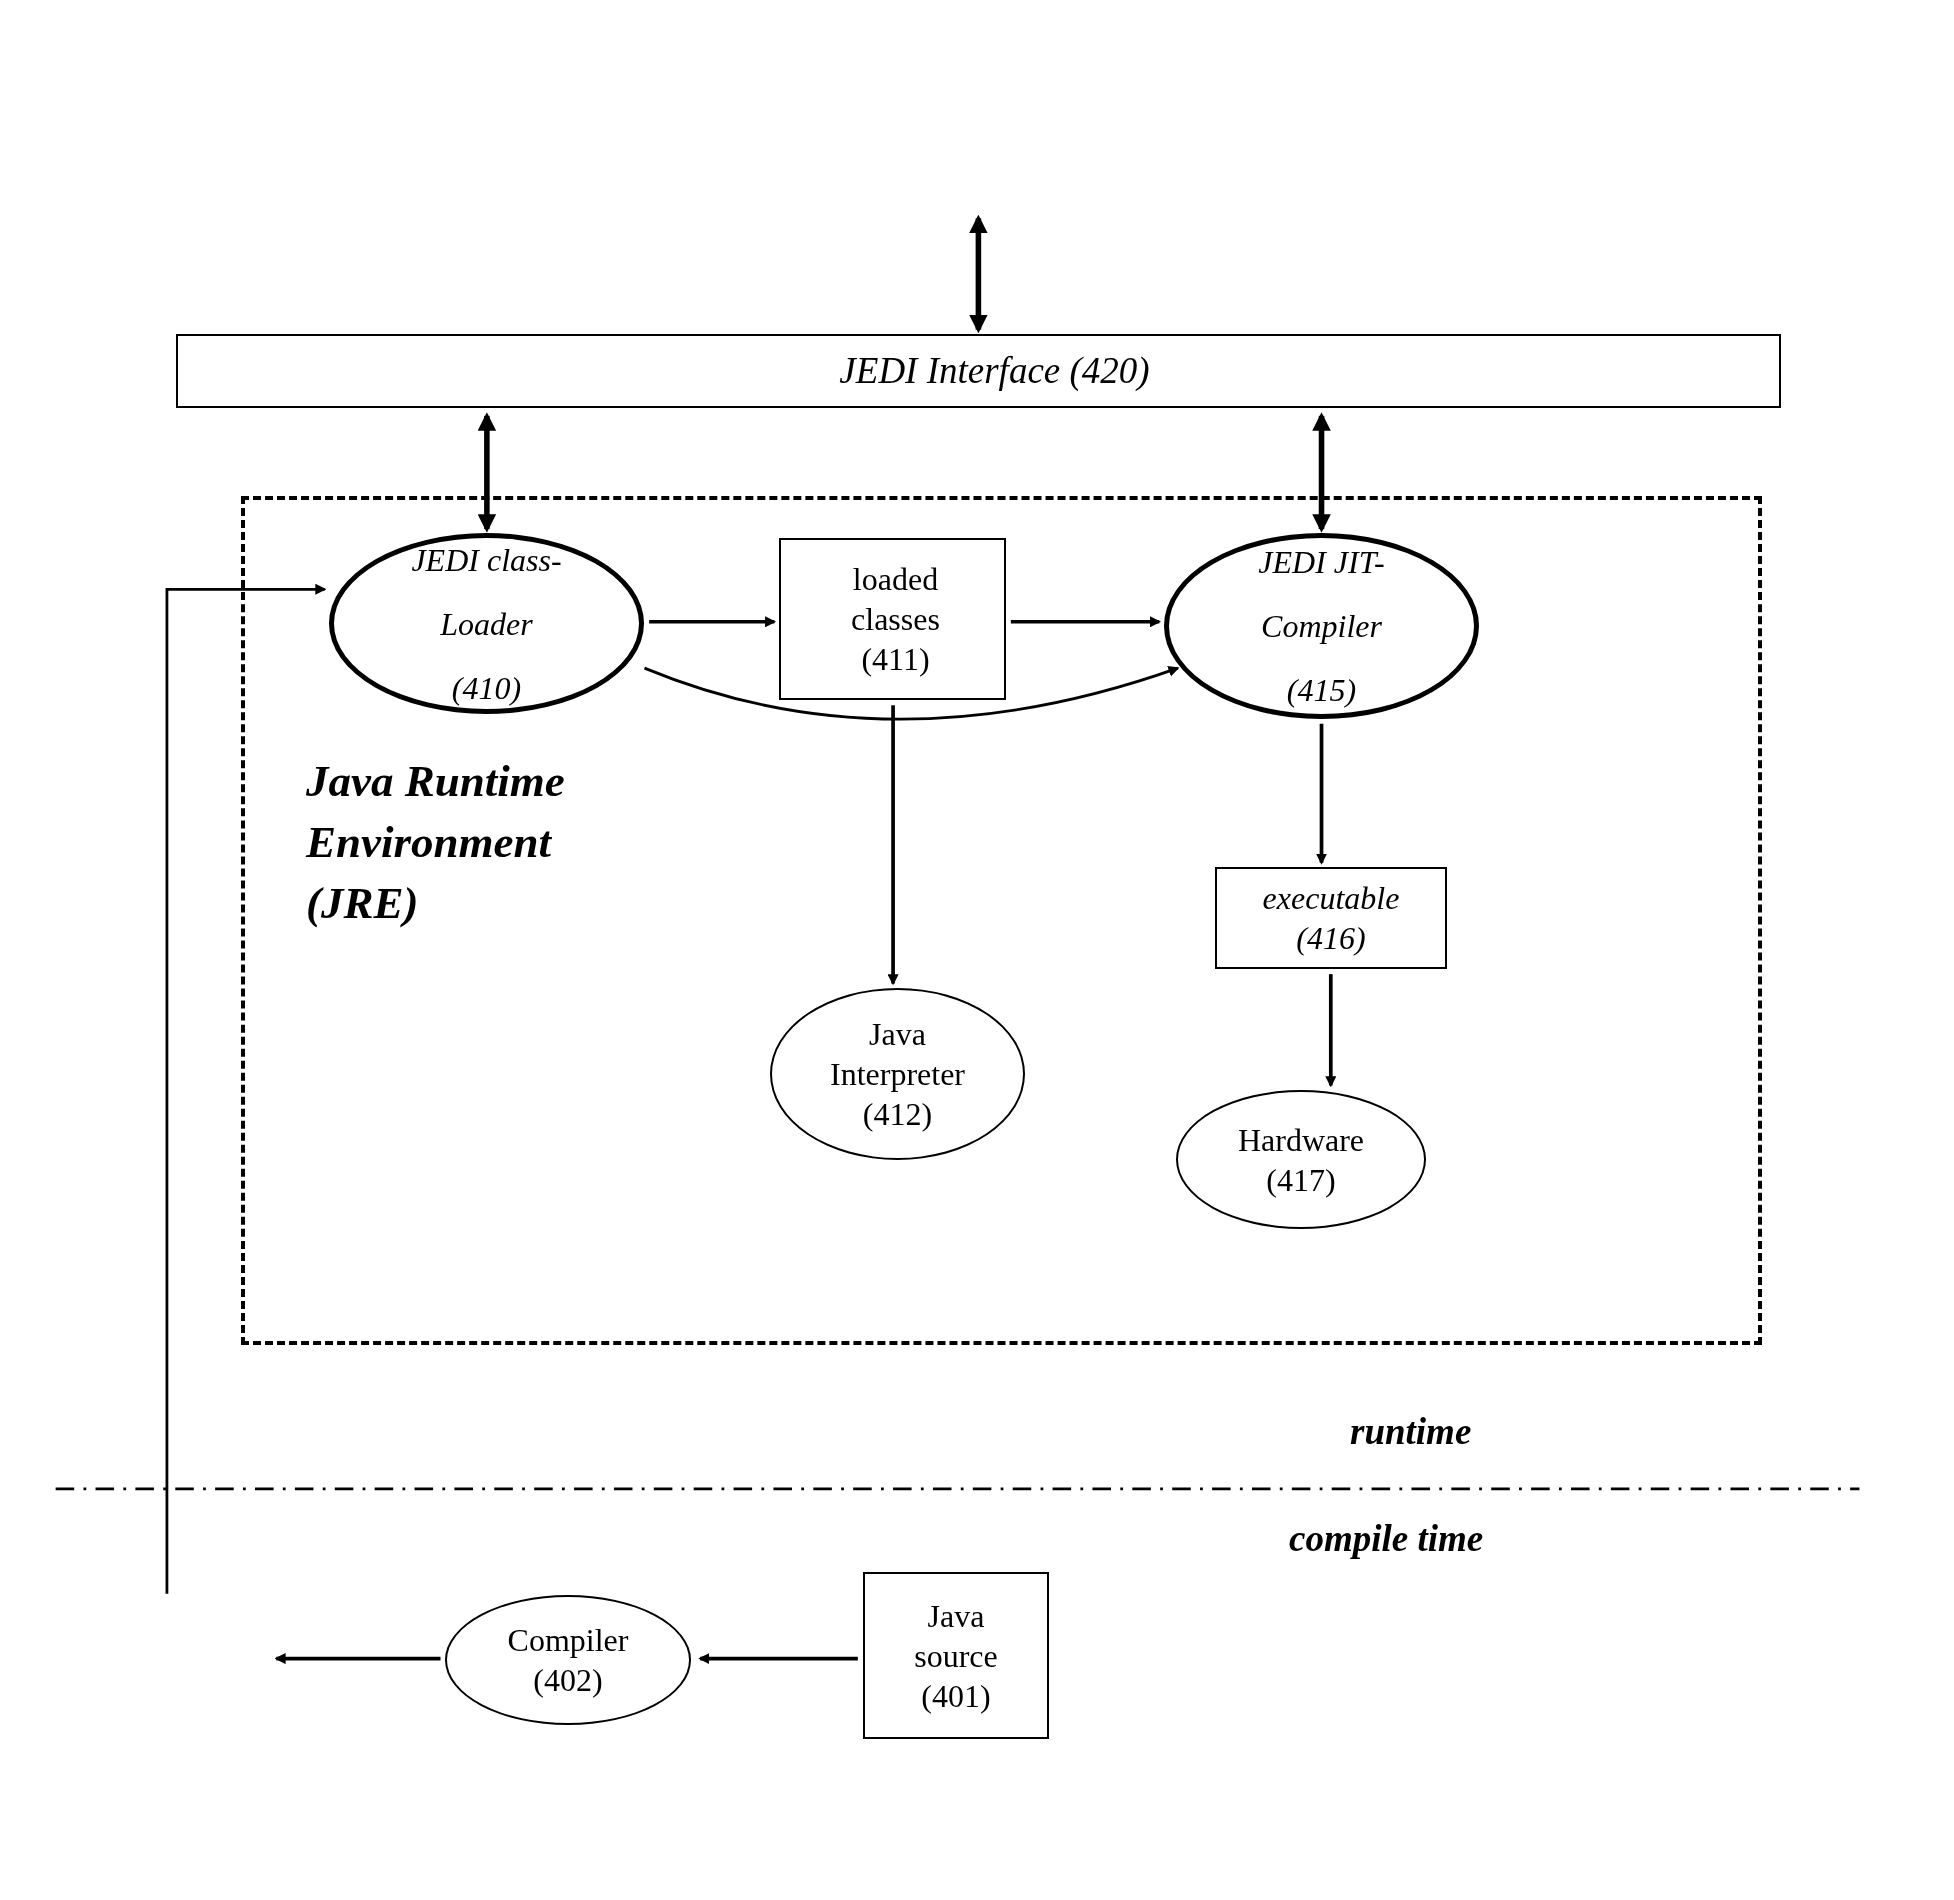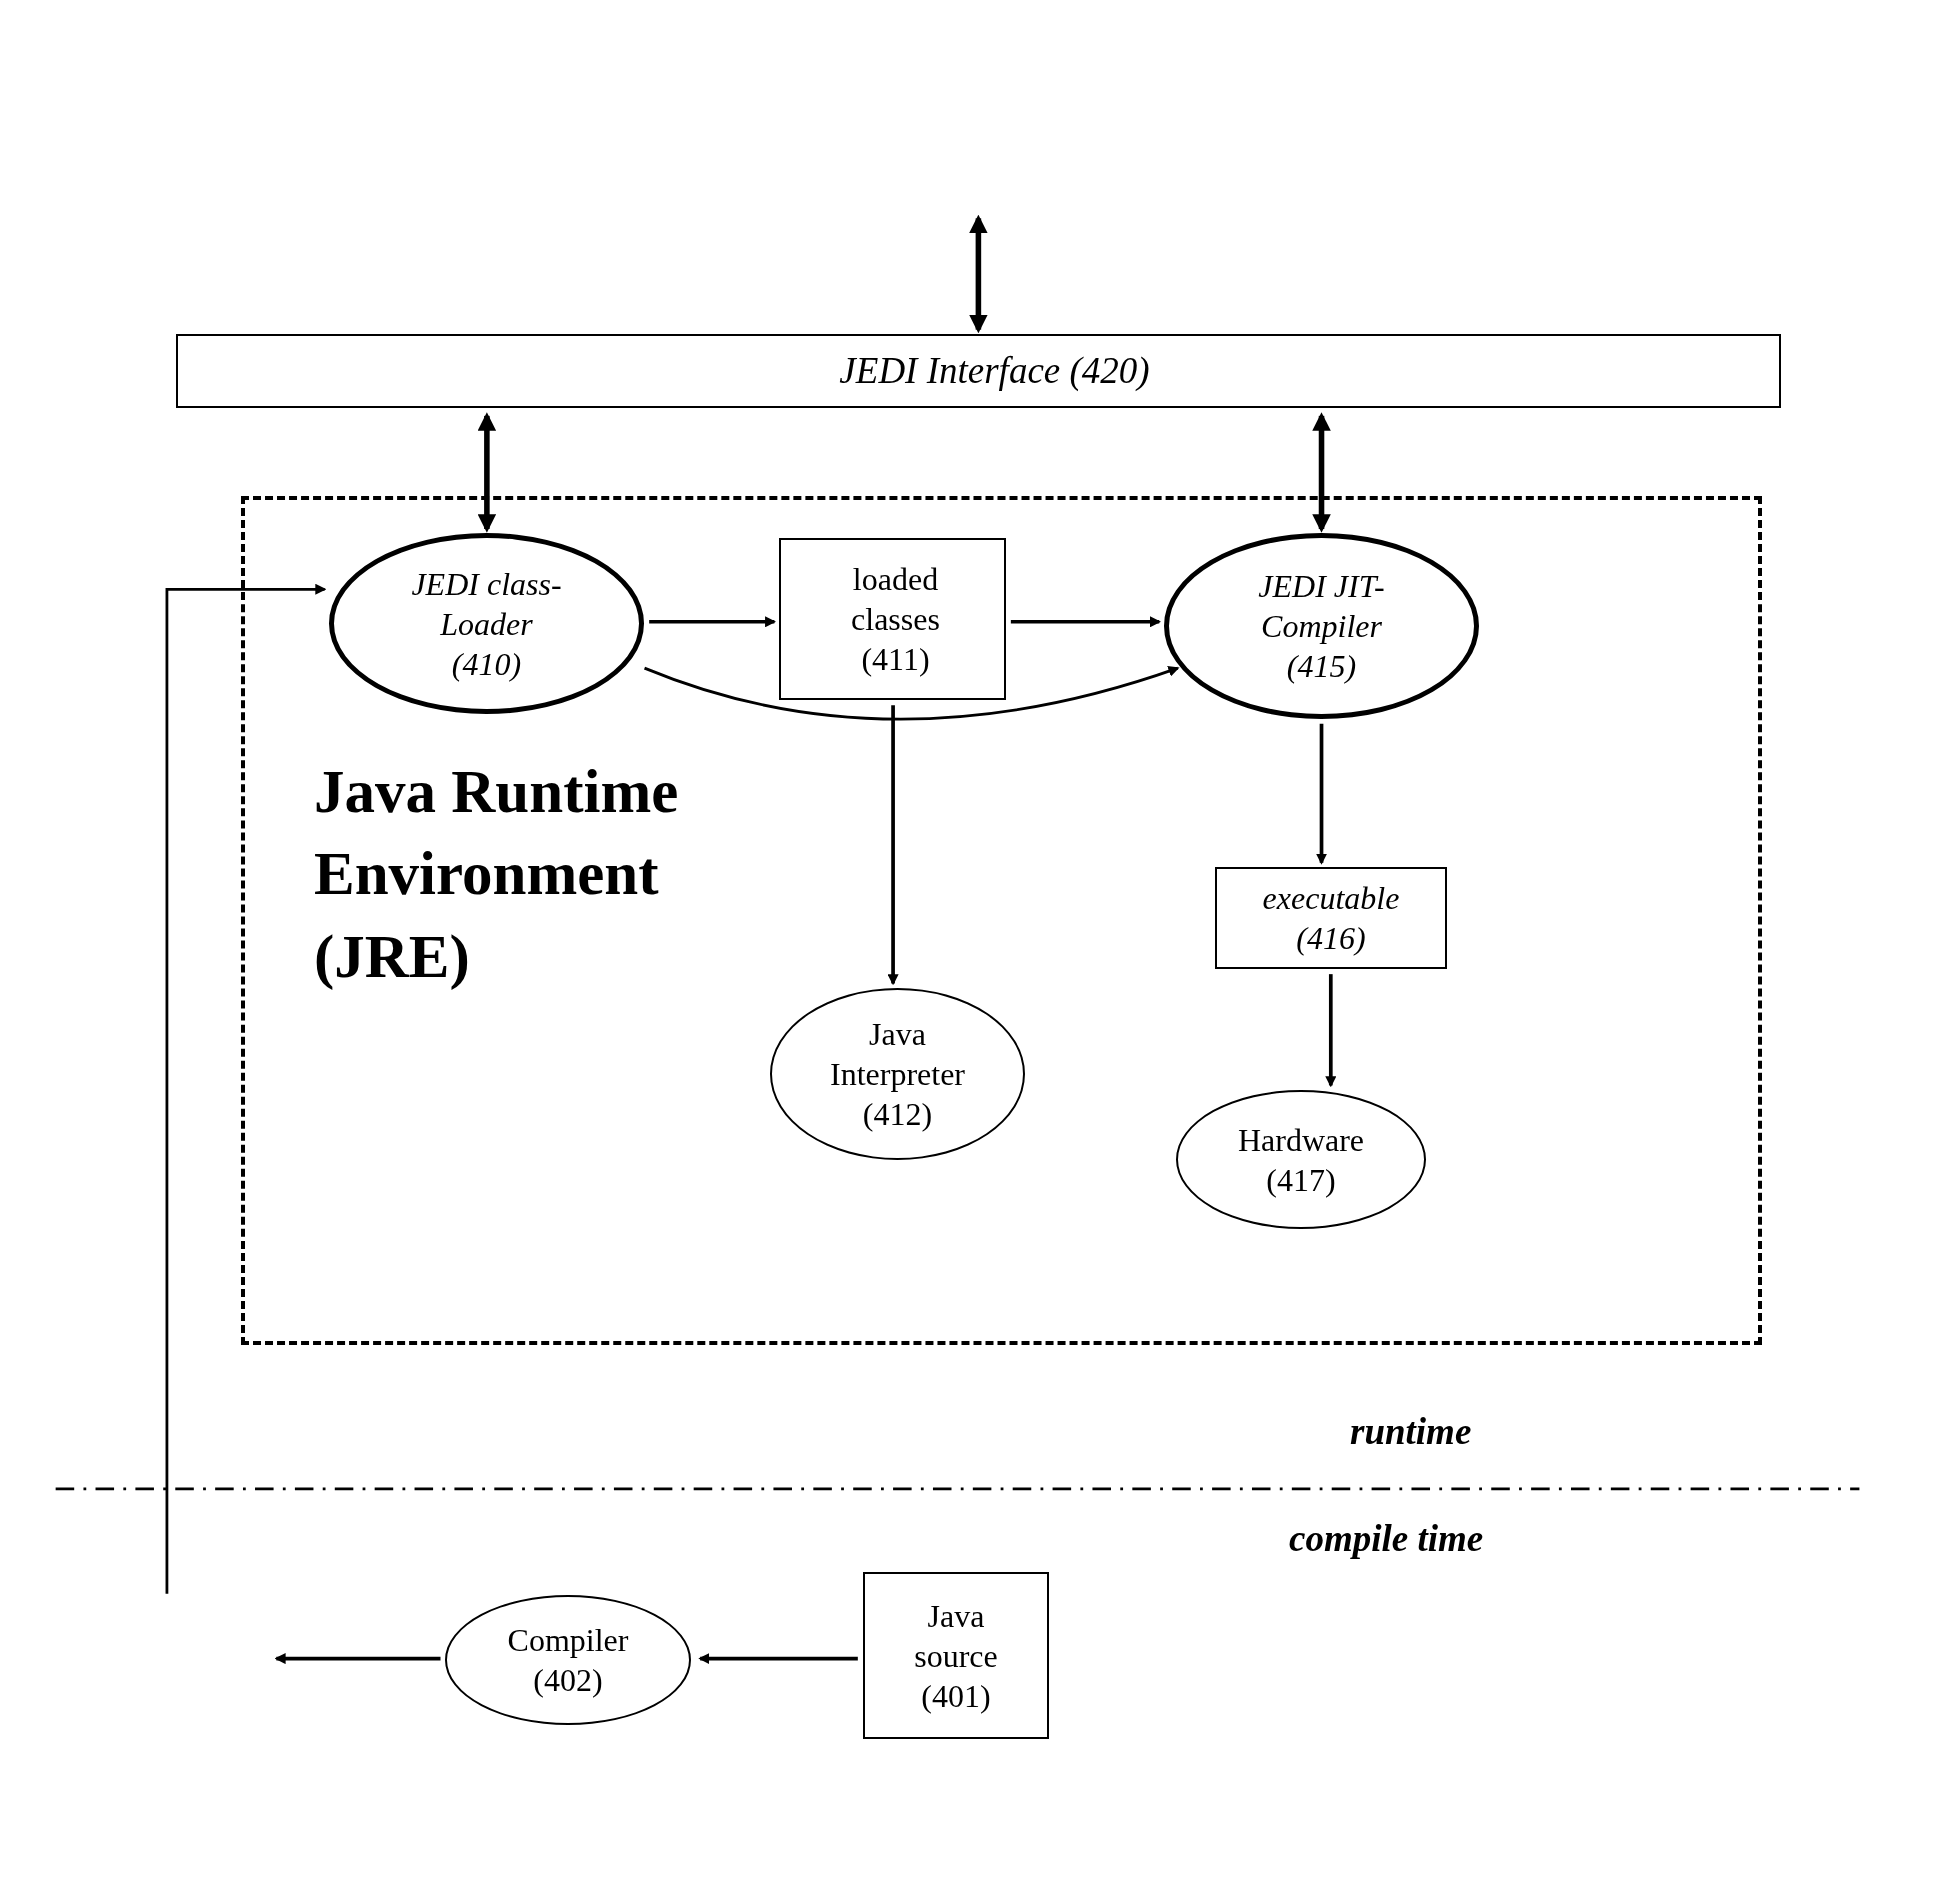--- a/index.html
+++ b/index.html
@@ -34,38 +34,38 @@
       background: #fff;
       border-radius: 50%;
       display: flex;
       flex-direction: column;
       align-items: center;
       justify-content: center;
       font-size: 32px;
       line-height: 1.25;
       text-align: center;
     }
-    .thick { border-width: 5.6px; }
+    .thick { border-width: 5.6px; gap: 24px; }
     .dashed-box {
       position: absolute;
       border: 4.6px dashed #000;
       background: transparent;
     }
     .label {
       position: absolute;
       font-size: 37px;
       font-weight: bold;
       font-style: italic;
     }
     .label-big {
       position: absolute;
-      font-size: 61px;
+      font-size: 45px;
       font-weight: bold;
+      font-style: italic;
       line-height: 1.35;
-      margin-left: 8px;
     }
     .jedi-interface {
       font-style: italic;
       font-size: 37px;
     }
     .italic { font-style: italic; }
     svg.overlay {
       position: absolute;
       top: 0; left: 0;
       width: 1954px;

